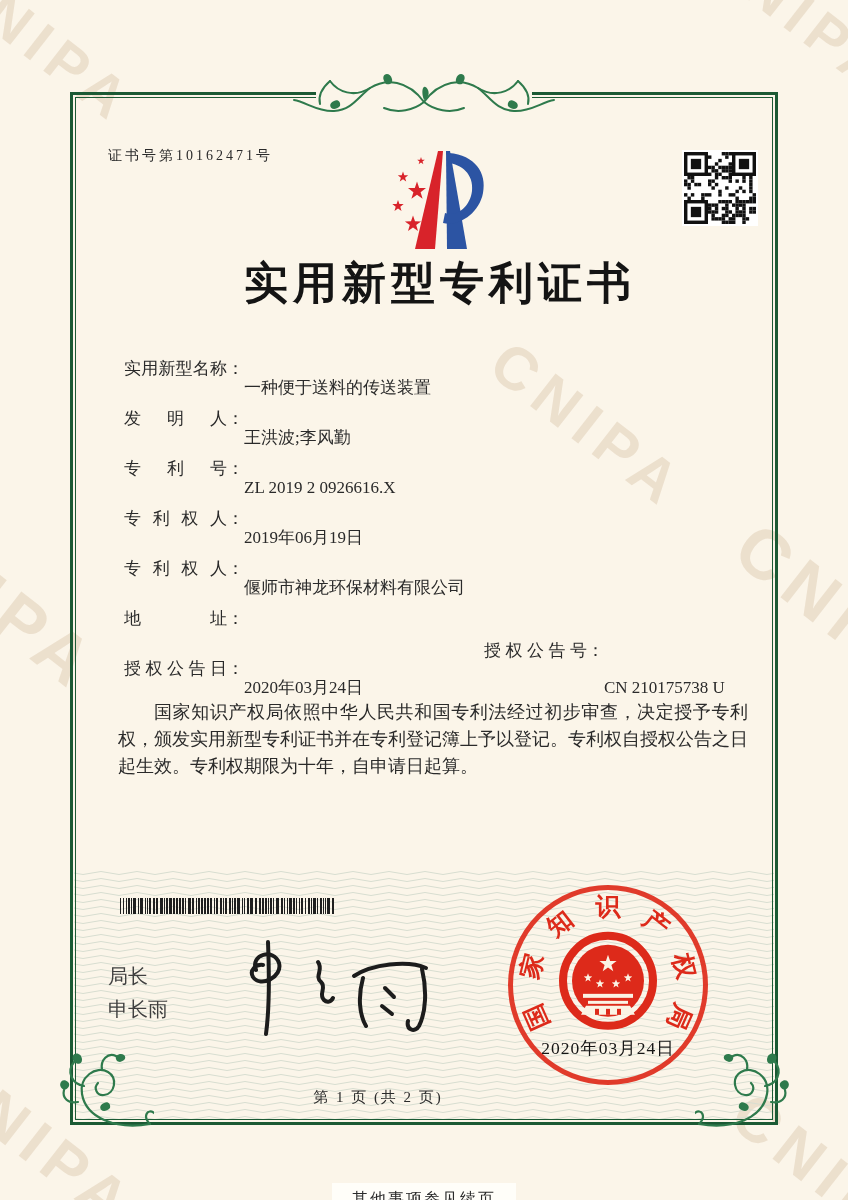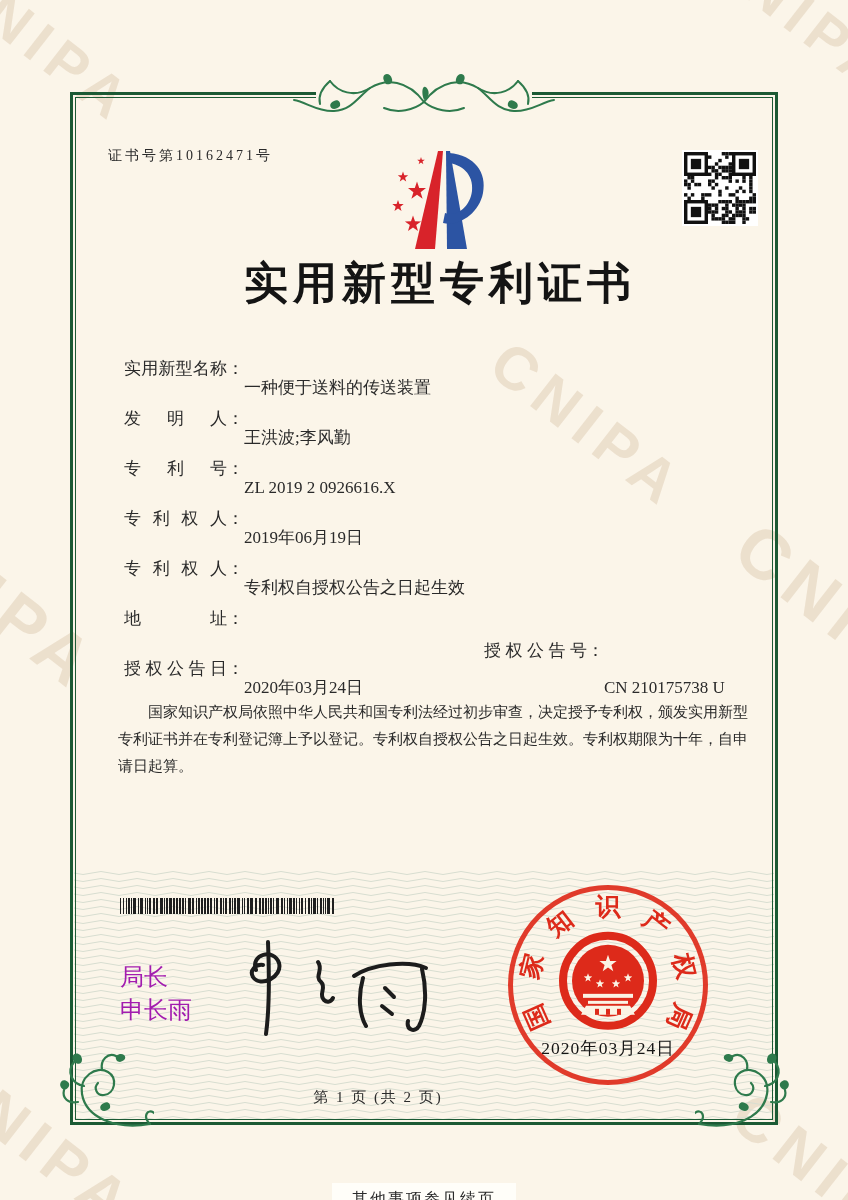--- a/index.html
+++ b/index.html
@@ -48,28 +48,28 @@
   .field-row { position:relative; height:50px; display:flex; align-items:center; font-size:17px; }
   .field-label {
     display:inline-block; width:103px; text-align:justify; text-align-last:justify;
     text-justify:inter-character; flex:none;
   }
   .field-colon { flex:none; }
   .field-value { white-space:nowrap;margin-top:39px; }
   .field-pair2 { position:absolute; left:360px; display:flex; align-items:flex-start; }
   .legal {
     position:absolute; left:118px; top:699px; width:630px; z-index:3;
-    font-size:15px; line-height:27px; text-align:justify;
+    font-size:18px; line-height:27px; text-align:justify;
   }
   .legal p { text-indent:2em; }
   .barcode { position:absolute; left:120px; top:898px; z-index:3; }
   .signer {
-    position:absolute; left:120px; top:960px; z-index:3;
+    position:absolute; left:108px; top:960px; z-index:3;
     font-family:"Liberation Sans","DejaVu Sans",sans-serif;
-    font-size:24px; line-height:33px; color:#a21caf;
+    font-size:20px; line-height:33px; color:#404040;
   }
   .signature { position:absolute; left:222px; top:936px; z-index:3; }
   
   .seal {
     position:absolute; left:508px; top:885px; width:200px; height:200px;
     z-index:4; pointer-events:none;
   }
   .seal-ring {
     position:absolute; inset:0; border-radius:50%;
     border:5px solid rgba(222,42,26,0.92);
@@ -382,21 +382,21 @@
 
     <div class="field-row">
       <span class="field-label">专利权人</span>
         <span class="field-colon">：</span>
       <span class="field-value">2019年06月19日</span>
     </div>
 
     <div class="field-row">
       <span class="field-label">专利权人</span>
         <span class="field-colon">：</span>
-      <span class="field-value">专利权自授权公告之日起生效</span>
+      <span class="field-value">偃师市神龙环保材料有限公司</span>
     </div>
 
     <div class="field-row">
       <span class="field-label">地址</span>
         <span class="field-colon">：</span>
     </div>
 
     <div class="field-row">
       <span class="field-label">授权公告日</span>
         <span class="field-colon">：</span>

